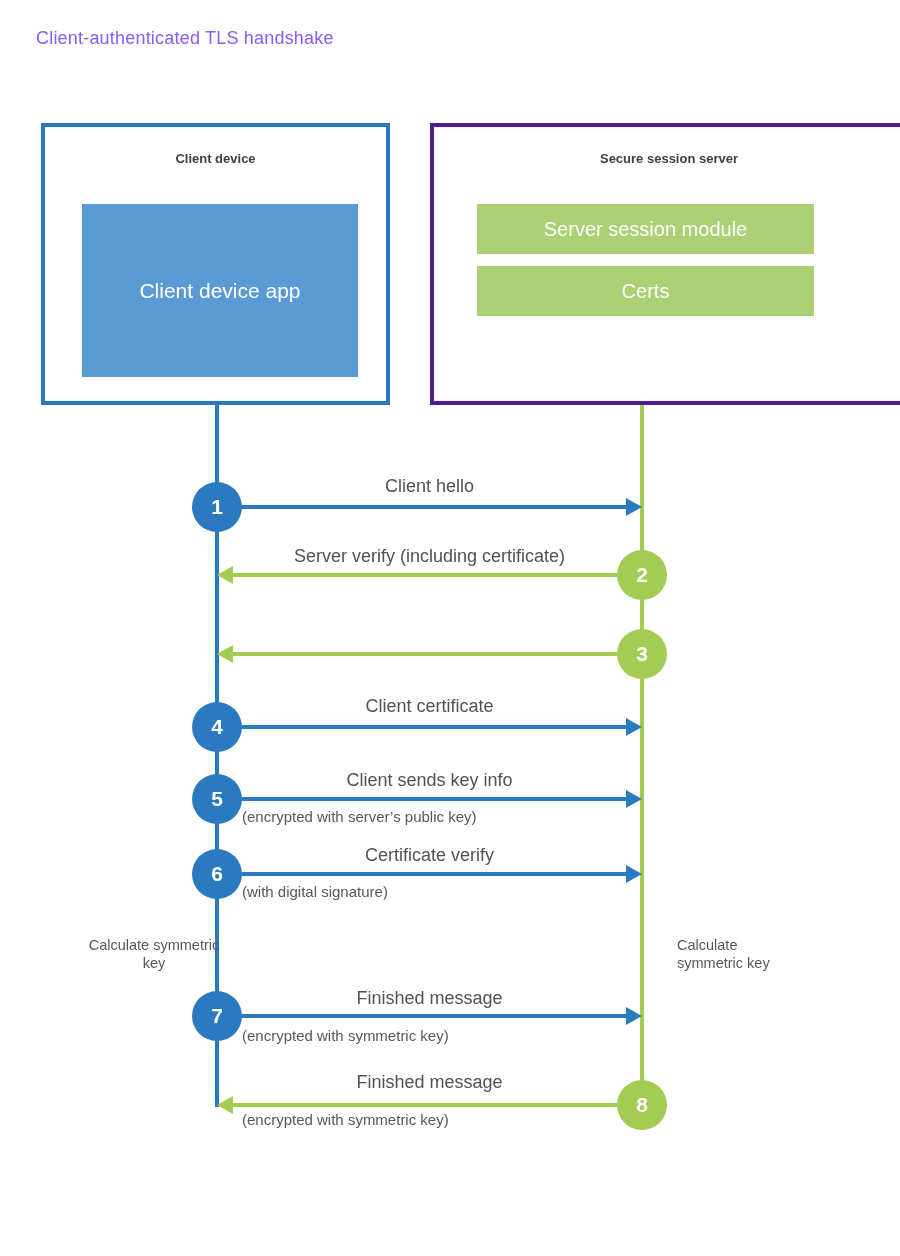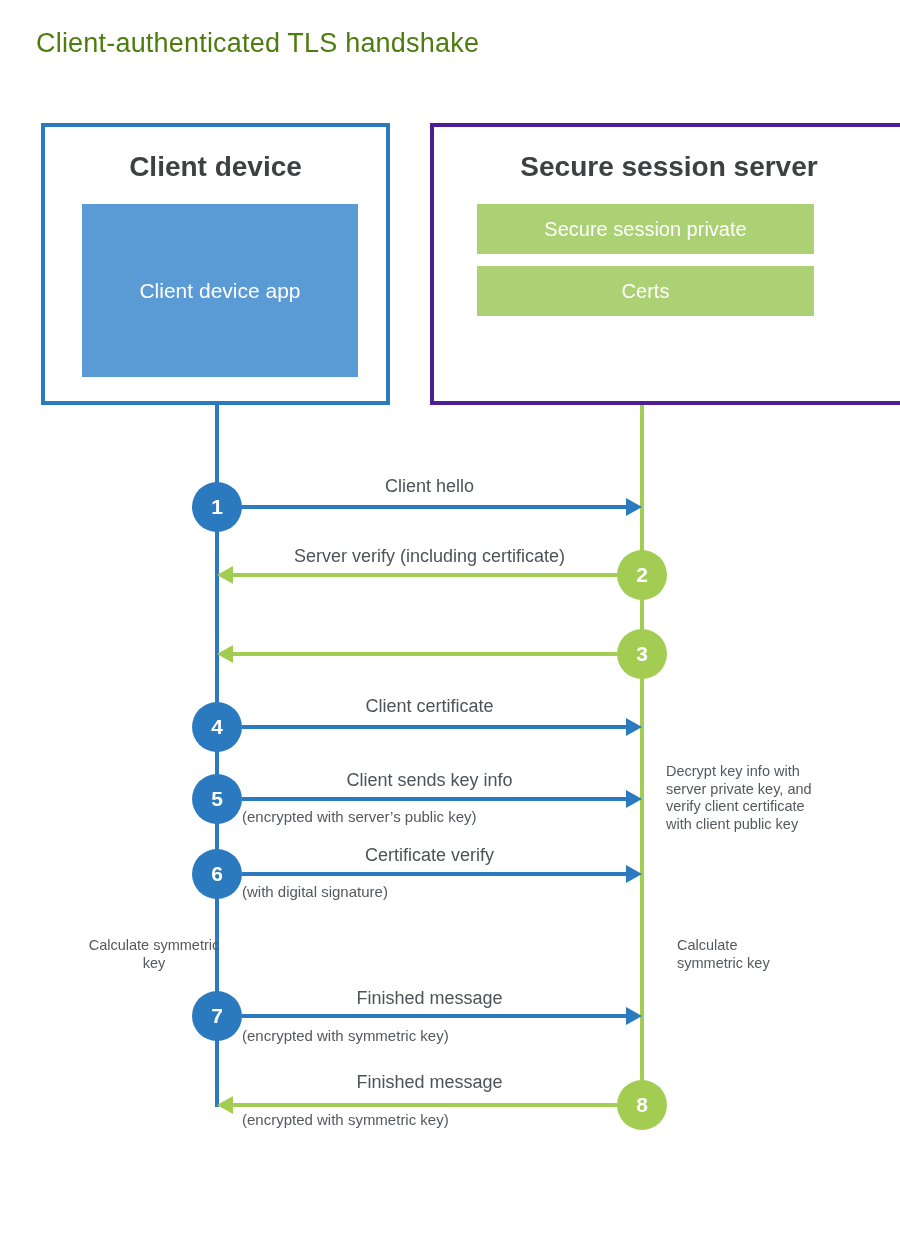--- a/index.html
+++ b/index.html
@@ -2,30 +2,30 @@
 <html><head>
 <meta charset="utf-8">
 <style>
   html,body{margin:0;padding:0;background:#ffffff;}
   .canvas{
     position:relative;width:900px;height:1256px;background:#ffffff;
     font-family:"Liberation Sans", sans-serif;overflow:hidden;
   }
   .abs{position:absolute;}
   .page-title{
-    left:36px;top:28px;font-size:27px;font-weight:300;color:#4d7c0f;
+    left:36px;top:28px;font-size:18px;font-weight:300;color:#8b5cf6;
     letter-spacing:.2px;
   }
   
   .actor-box{box-sizing:border-box;background:#fff;}
   .client-box{left:41px;top:123px;width:349px;height:282px;border:4px solid #2b7abf;}
   .server-box{left:430px;top:123px;width:478px;height:282px;border:4px solid #4c1d95;}
   .actor-title{
     width:100%;text-align:center;top:24px;left:0;
-    font-size:28px;font-weight:bold;color:#3f4044;
+    font-size:13px;font-weight:bold;color:#3f4044;
   }
   .app-box{
     left:37px;top:77px;width:276px;height:173px;background:#5b9bd5;
     display:flex;align-items:center;justify-content:center;text-align:center;
   }
   .app-box span{display:block;width:190px;font-size:21px;line-height:1.5;color:#ffffff;}
   .server-bar{
     left:43px;width:337px;height:50px;background:#acd074;
     display:flex;align-items:center;justify-content:center;
     font-size:20px;color:#ffffff;
@@ -69,21 +69,21 @@
 
   <div class="abs actor-box client-box">
     <div class="abs actor-title">Client device</div>
     <div class="abs app-box">
       <span>Client device app</span>
     </div>
   </div>
 
   <div class="abs actor-box server-box">
     <div class="abs actor-title">Secure session server</div>
-    <div class="abs server-bar" style="top:77px;">Secure session private</div>
+    <div class="abs server-bar" style="top:77px;">Server session module</div>
     <div class="abs server-bar" style="top:139px;">Certs</div>
   </div>
 
   <div class="abs lifeline blue" style="left:215px;top:405px;height:702px;"></div>
   <div class="abs lifeline green" style="left:640px;top:405px;height:700px;"></div>
 
   <div class="abs msg-label" style="top:476px;">Client hello</div>
   <div class="abs arrow-line blue" style="left:242px;top:505px;width:384px;"></div>
   <div class="abs arrow-head right" style="left:626px;top:498px;"></div>
   <div class="abs circle blue" style="left:192px;top:482px;">1</div>
@@ -101,21 +101,20 @@
   <div class="abs arrow-line blue" style="left:242px;top:725px;width:384px;"></div>
   <div class="abs arrow-head right" style="left:626px;top:718px;"></div>
   <div class="abs circle blue" style="left:192px;top:702px;">4</div>
 
   <div class="abs msg-label" style="top:770px;">Client sends key info</div>
   <div class="abs arrow-line blue" style="left:242px;top:797px;width:384px;"></div>
   <div class="abs arrow-head right" style="left:626px;top:790px;"></div>
   <div class="abs circle blue" style="left:192px;top:774px;">5</div>
   <div class="abs msg-sub" style="top:808px;">(encrypted with server’s public key)</div>
 
-  <div class="abs side-note" style="left:666px;top:763px;width:164px;">Decrypt key info with server private key, and verify client certificate with client public key</div>
 
   <div class="abs msg-label" style="top:845px;">Certificate verify</div>
   <div class="abs arrow-line blue" style="left:242px;top:872px;width:384px;"></div>
   <div class="abs arrow-head right" style="left:626px;top:865px;"></div>
   <div class="abs circle blue" style="left:192px;top:849px;">6</div>
   <div class="abs msg-sub" style="top:883px;">(with digital signature)</div>
 
   <div class="abs side-note" style="left:88px;top:937px;width:132px;text-align:center;">Calculate symmetric key</div>
   <div class="abs side-note" style="left:677px;top:937px;width:110px;">Calculate symmetric key</div>
 

